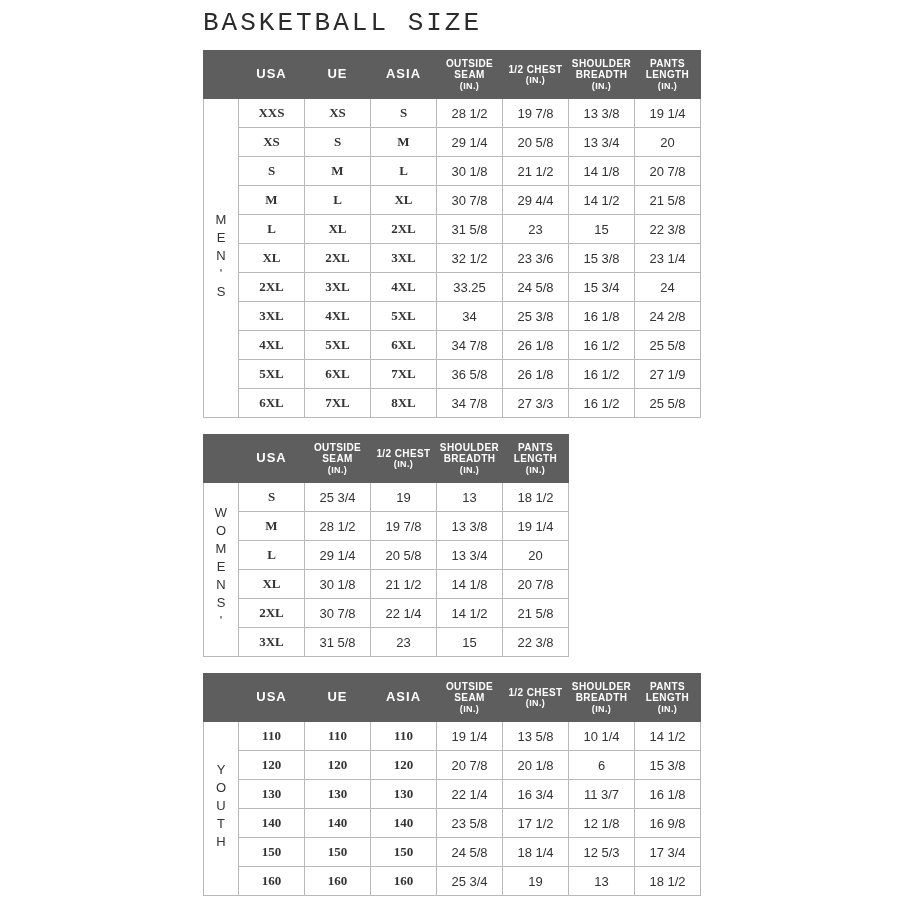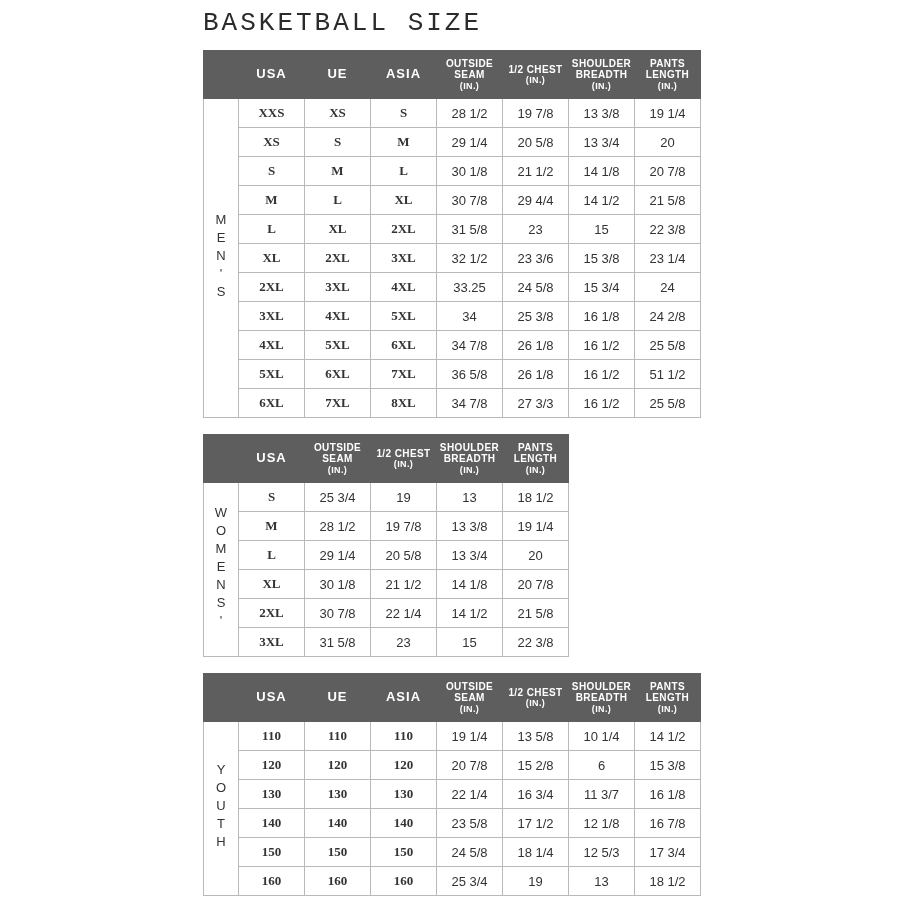--- a/index.html
+++ b/index.html
@@ -212,21 +212,21 @@
             <td class="cell-val">16 1/2</td>
             <td class="cell-val">25 5/8</td>
           </tr>
           <tr>
             <td class="cell-size">5XL</td>
             <td class="cell-size">6XL</td>
             <td class="cell-size">7XL</td>
             <td class="cell-val">36 5/8</td>
             <td class="cell-val">26 1/8</td>
             <td class="cell-val">16 1/2</td>
-            <td class="cell-val">51 1/2</td>
+            <td class="cell-val">27 1/9</td>
           </tr>
           <tr>
             <td class="cell-size">6XL</td>
             <td class="cell-size">7XL</td>
             <td class="cell-size">8XL</td>
             <td class="cell-val">34 7/8</td>
             <td class="cell-val">27 3/3</td>
             <td class="cell-val">16 1/2</td>
             <td class="cell-val">25 5/8</td>
           </tr>
@@ -335,41 +335,41 @@
             <td class="cell-val">19 1/4</td>
             <td class="cell-val">13 5/8</td>
             <td class="cell-val">10 1/4</td>
             <td class="cell-val">14 1/2</td>
           </tr>
           <tr>
             <td class="cell-size">120</td>
             <td class="cell-size">120</td>
             <td class="cell-size">120</td>
             <td class="cell-val">20 7/8</td>
-            <td class="cell-val">15 2/8</td>
+            <td class="cell-val">20 1/8</td>
             <td class="cell-val">6</td>
             <td class="cell-val">15 3/8</td>
           </tr>
           <tr>
             <td class="cell-size">130</td>
             <td class="cell-size">130</td>
             <td class="cell-size">130</td>
             <td class="cell-val">22 1/4</td>
             <td class="cell-val">16 3/4</td>
             <td class="cell-val">11 3/7</td>
             <td class="cell-val">16 1/8</td>
           </tr>
           <tr>
             <td class="cell-size">140</td>
             <td class="cell-size">140</td>
             <td class="cell-size">140</td>
             <td class="cell-val">23 5/8</td>
             <td class="cell-val">17 1/2</td>
             <td class="cell-val">12 1/8</td>
-            <td class="cell-val">16 7/8</td>
+            <td class="cell-val">16 9/8</td>
           </tr>
           <tr>
             <td class="cell-size">150</td>
             <td class="cell-size">150</td>
             <td class="cell-size">150</td>
             <td class="cell-val">24 5/8</td>
             <td class="cell-val">18 1/4</td>
             <td class="cell-val">12 5/3</td>
             <td class="cell-val">17 3/4</td>
           </tr>

